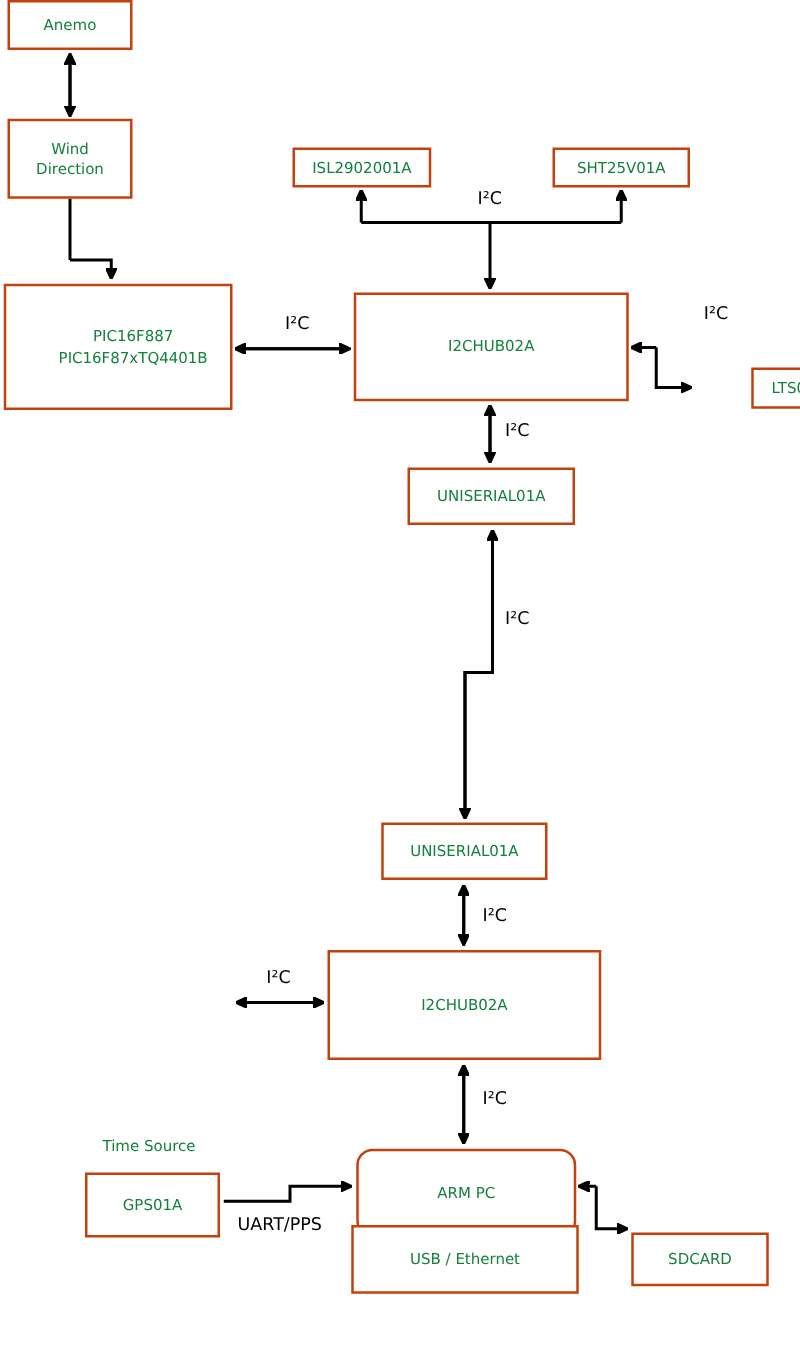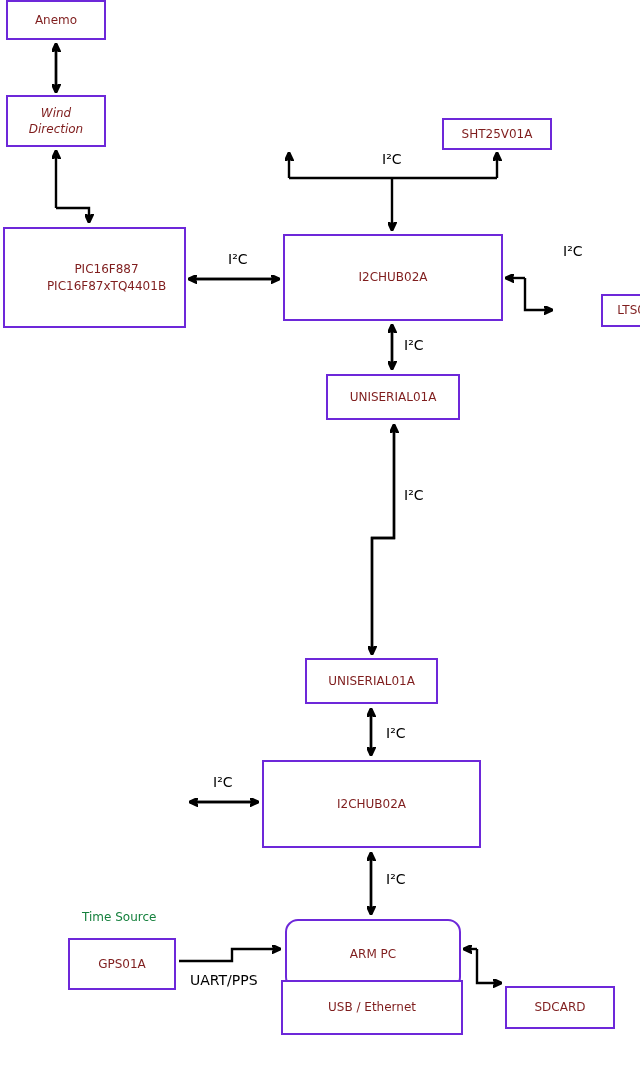--- a/index.html
+++ b/index.html
@@ -12,27 +12,27 @@
     position: relative;
     width: 640px;
     height: 1089px;
     background: #ffffff;
     font-family: "DejaVu Sans", sans-serif;
     overflow: hidden;
   }
   .node {
     position: absolute;
     box-sizing: border-box;
-    border: 2px solid #6d28d9;
+    border: 2px solid #c2410c;
     background: #ffffff;
     display: flex;
     align-items: center;
     justify-content: center;
     text-align: center;
-    color: #7f1d1d;
+    color: #15803d;
     font-size: 12px;
     line-height: 1.35;
     z-index: 3;
     white-space: pre-line;
   }
   .edge-label {
     position: absolute;
     font-size: 14px;
     color: #000000;
     white-space: nowrap;
@@ -113,26 +113,27 @@
 
     <path d="M477,949 L464,949" marker-end="url(#arrow)"></path>
     <path d="M477,949 L477,983 L501,983" marker-end="url(#arrow)"></path>
 
     <line x1="371" y1="995" x2="371" y2="1028" marker-end="url(#arrow)"></line>
     <line x1="371" y1="1028" x2="371" y2="995" marker-end="url(#arrow)"></line>
   </svg>
 
   <div class="node" style="left:6px; top:0px; width:100px; height:40px;">Anemo</div>
 
-  <div class="node" style="left:6px; top:95px; width:100px; height:52px;font-style:italic;">Wind
+  <div class="node" style="left:6px; top:95px; width:100px; height:64px;">Wind
 Direction</div>
 
   <div class="node" style="left:3px; top:227px; width:183px; height:101px;padding-left:24px;">PIC16F887
 PIC16F87xTQ4401B</div>
 
+  <div class="node" style="left:234px; top:118px; width:111px; height:32px;">ISL2902001A</div>
 
   <div class="node" style="left:442px; top:118px; width:110px; height:32px;">SHT25V01A</div>
 
   <div class="node" style="left:283px; top:234px; width:220px; height:87px;">I2CHUB02A</div>
 
   <div class="node" style="left:556px; top:294px; width:76px; height:33px;margin-left:45px;">LTS01A</div>
 
   <div class="node" style="left:326px; top:374px; width:134px; height:46px;">UNISERIAL01A</div>
 
   <div class="node" style="left:305px; top:658px; width:133px; height:46px;">UNISERIAL01A</div>

